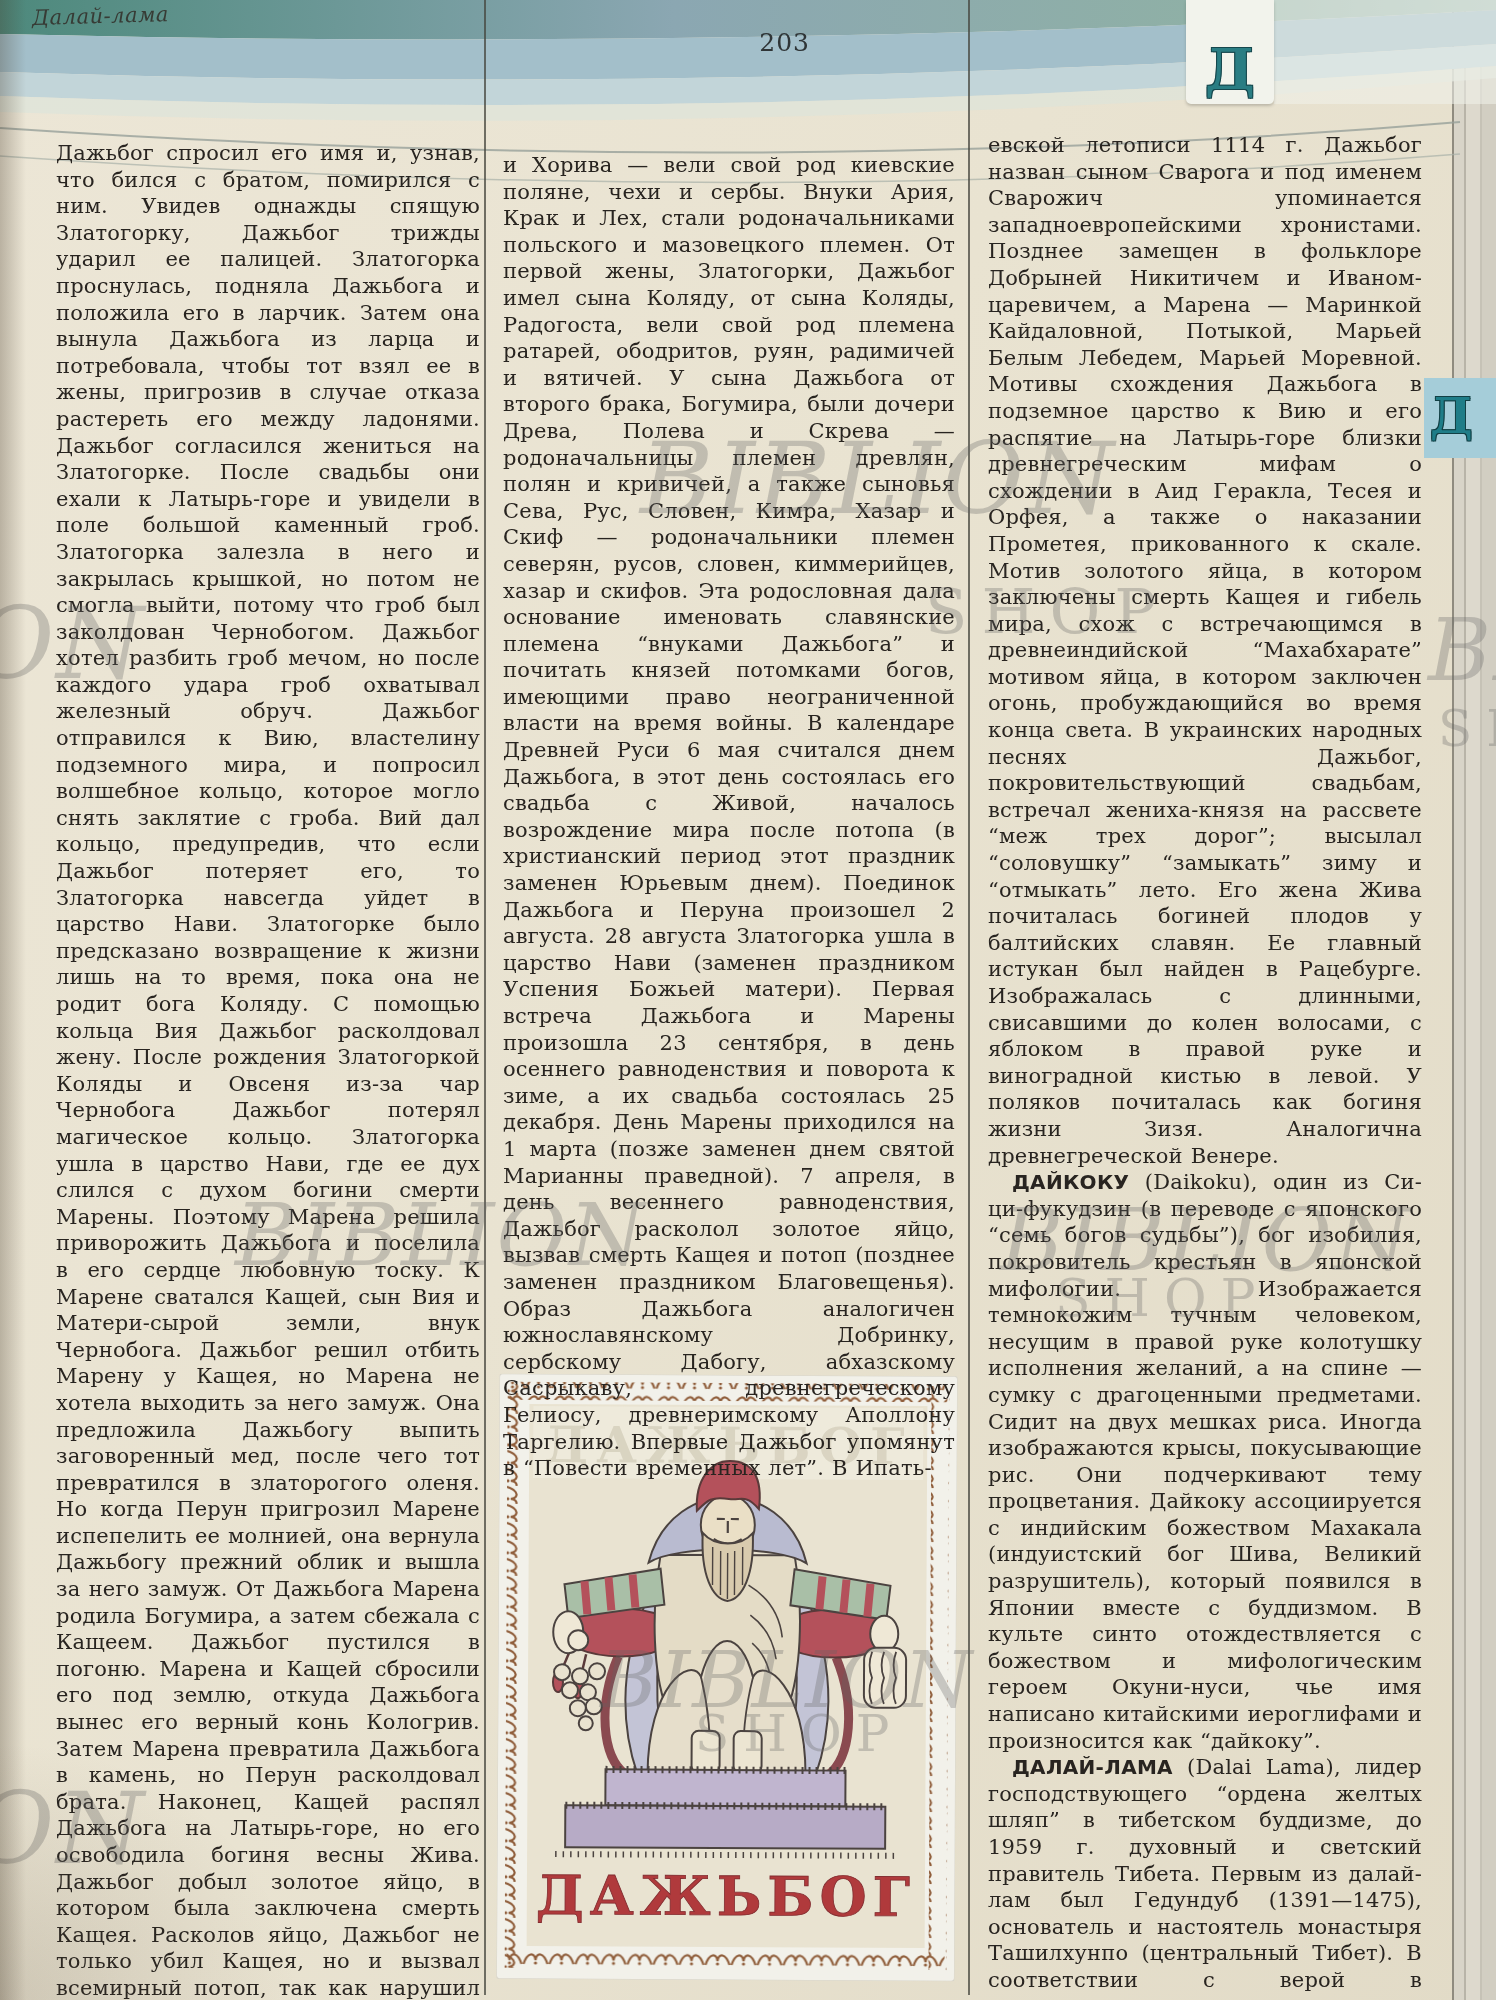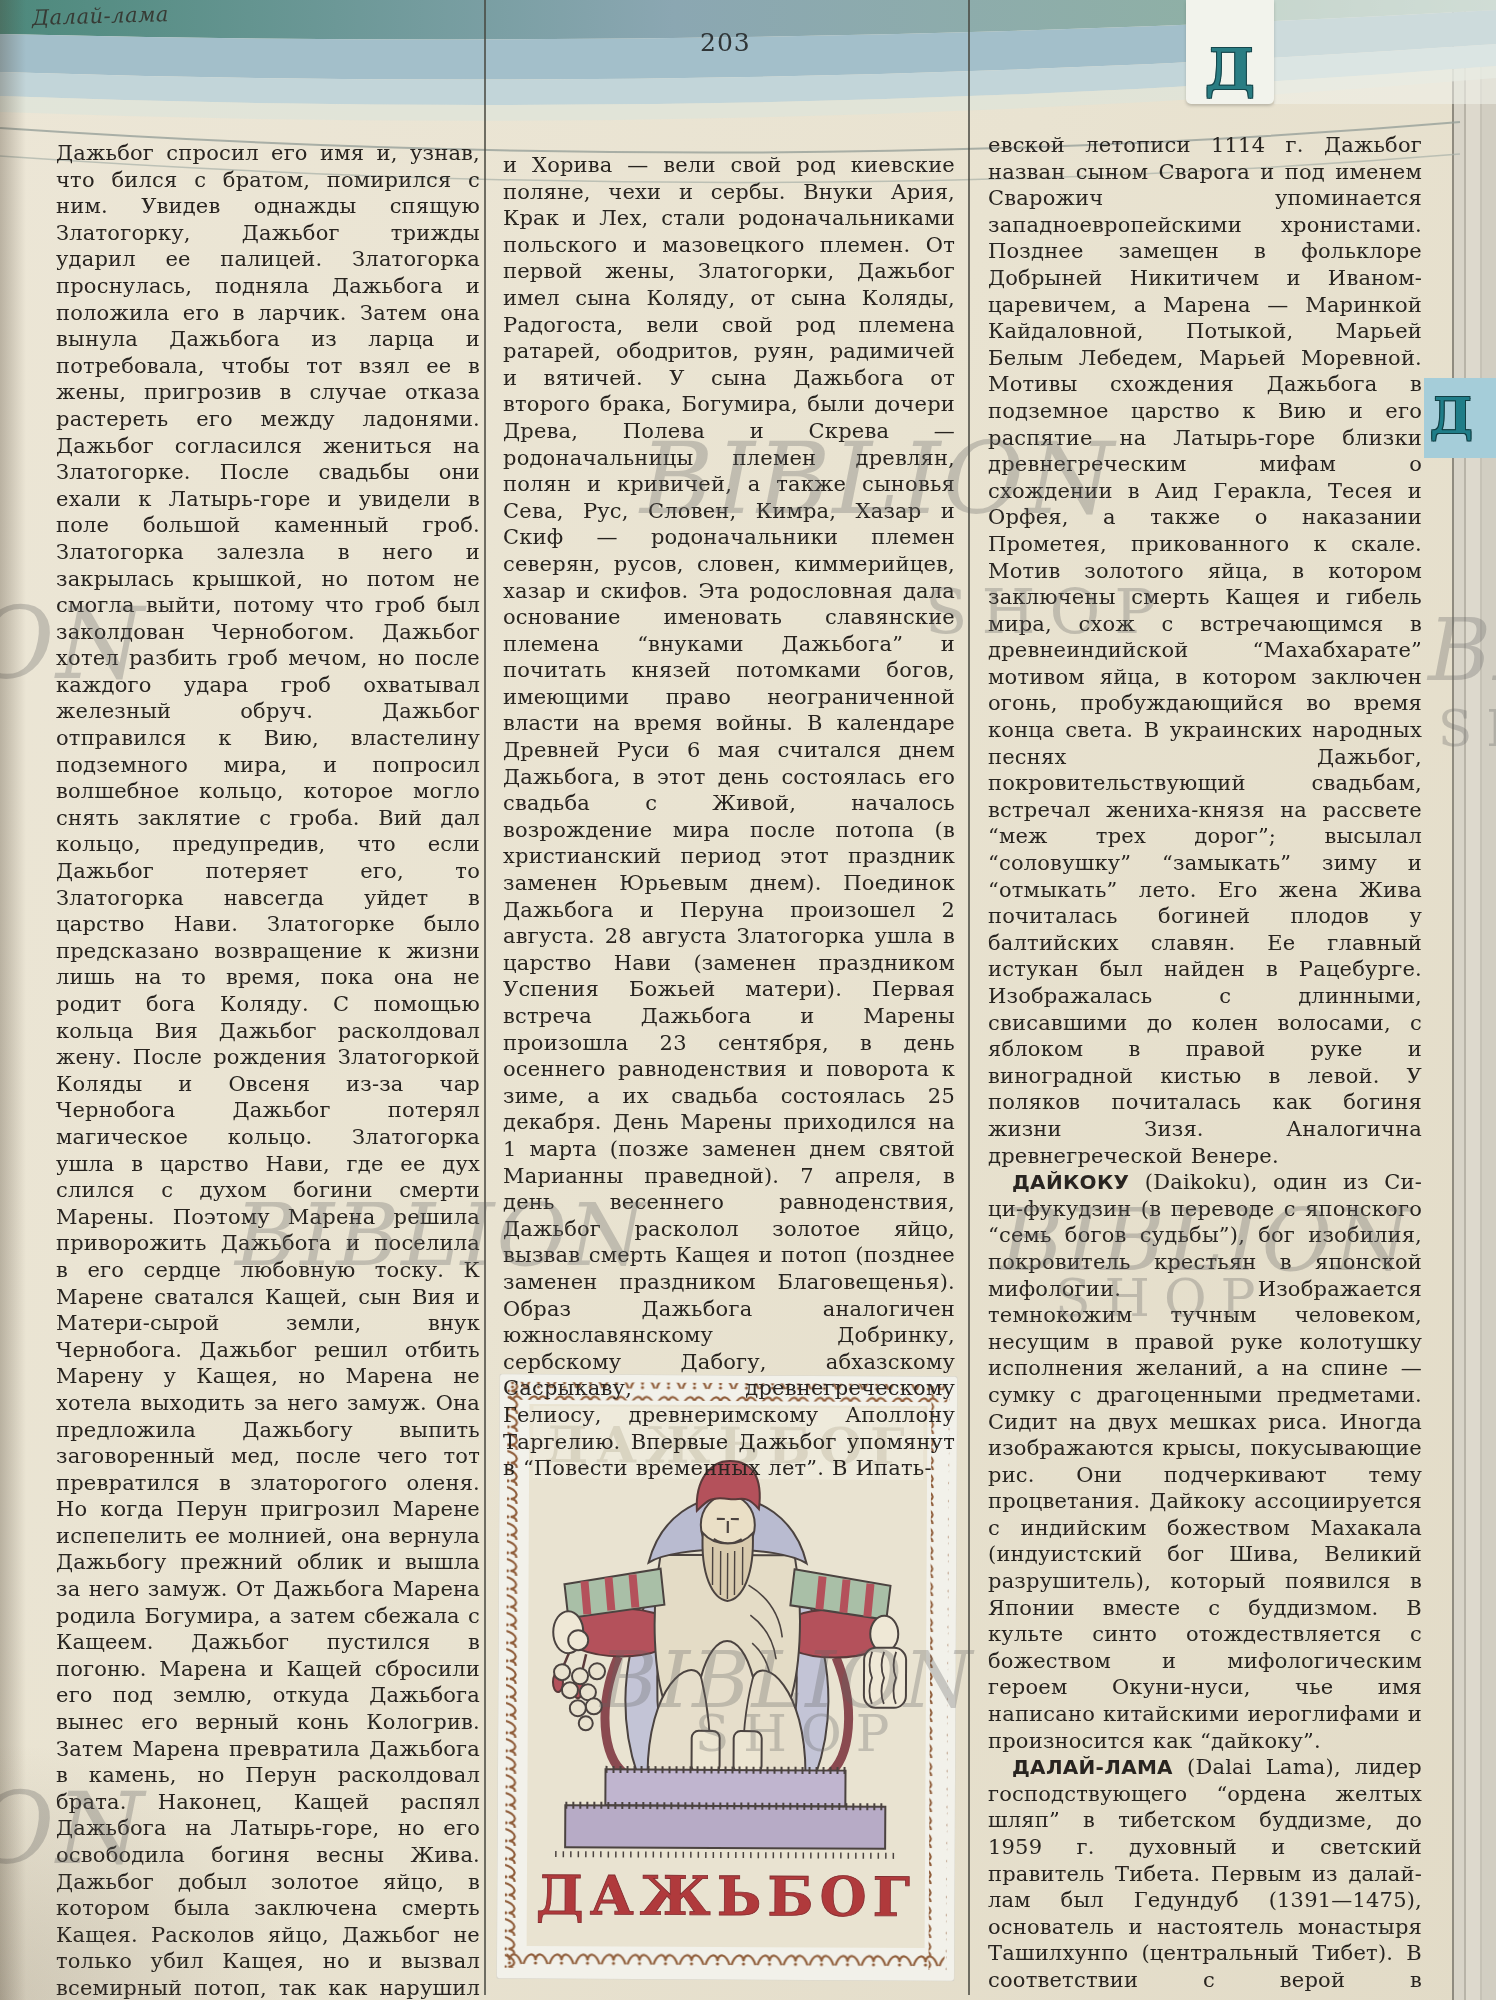--- a/index.html
+++ b/index.html
@@ -11,21 +11,21 @@
     background:linear-gradient(90deg,rgba(70,58,42,.30),rgba(70,58,42,0));pointer-events:none;}
   .corner-shadow{position:absolute;left:0;bottom:0;width:300px;height:260px;z-index:7;
     background:radial-gradient(ellipse at 0% 100%,rgba(80,66,48,.18),rgba(80,66,48,0) 70%);pointer-events:none;}
   
   .page-edge-right{position:absolute;left:1452px;top:0;width:44px;height:2000px;z-index:1;
     background:linear-gradient(90deg,#8f8b7f 0 2px,#d8d4c8 2px 12px,#b8b4a8 12px 14px,#ddd9cd 14px 28px,#c6c2b6 28px 30px,#d2cec2 30px 44px);}
   
   .header-svg{position:absolute;left:0;top:0;z-index:2;}
   .running-title{position:absolute;left:32px;top:4px;z-index:3;font-style:italic;
     font-size:21px;color:#373b35;transform:rotate(-1.6deg);letter-spacing:.5px;}
-  .page-number{position:absolute;left:700px;top:28px;width:110px;text-align:left;z-index:3;
+  .page-number{position:absolute;left:700px;top:28px;width:110px;text-align:right;z-index:3;
     font-size:25px;color:#2f3537;letter-spacing:1px;}
   .tab-top{position:absolute;left:1186px;top:0;width:88px;height:104px;z-index:4;
     background:#f2f3ec;border-radius:0 0 5px 5px;box-shadow:0 2px 3px rgba(60,60,50,.25);}
   .tab-top .letter{position:absolute;left:0;right:0;bottom:2px;text-align:center;
     font-size:56px;font-weight:bold;color:#2a7d83;
     text-shadow:1px 1px 0 #16474d,-1px -1px 0 #16474d,1px -1px 0 #16474d,-1px 1px 0 #16474d;}
   .header-right-wash{position:absolute;left:1274px;top:0;width:222px;height:104px;z-index:3;
     background:rgba(241,243,235,.55);}
   .tab-side{position:absolute;left:1424px;top:378px;width:72px;height:80px;z-index:5;
     background:#a5cdd9;}

